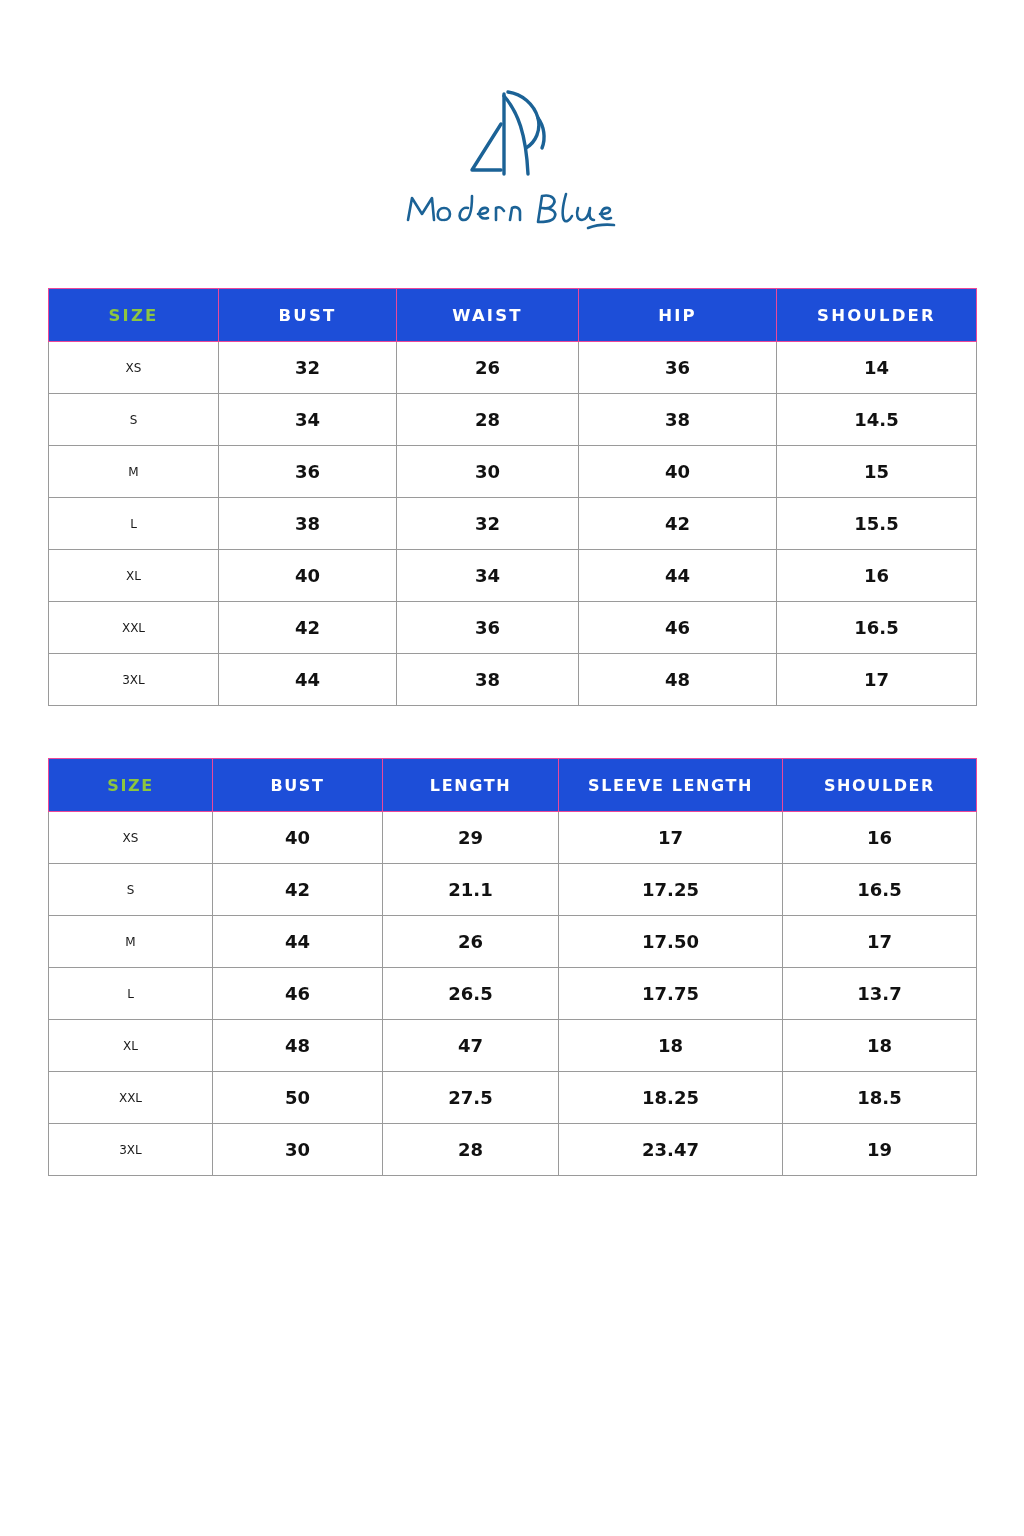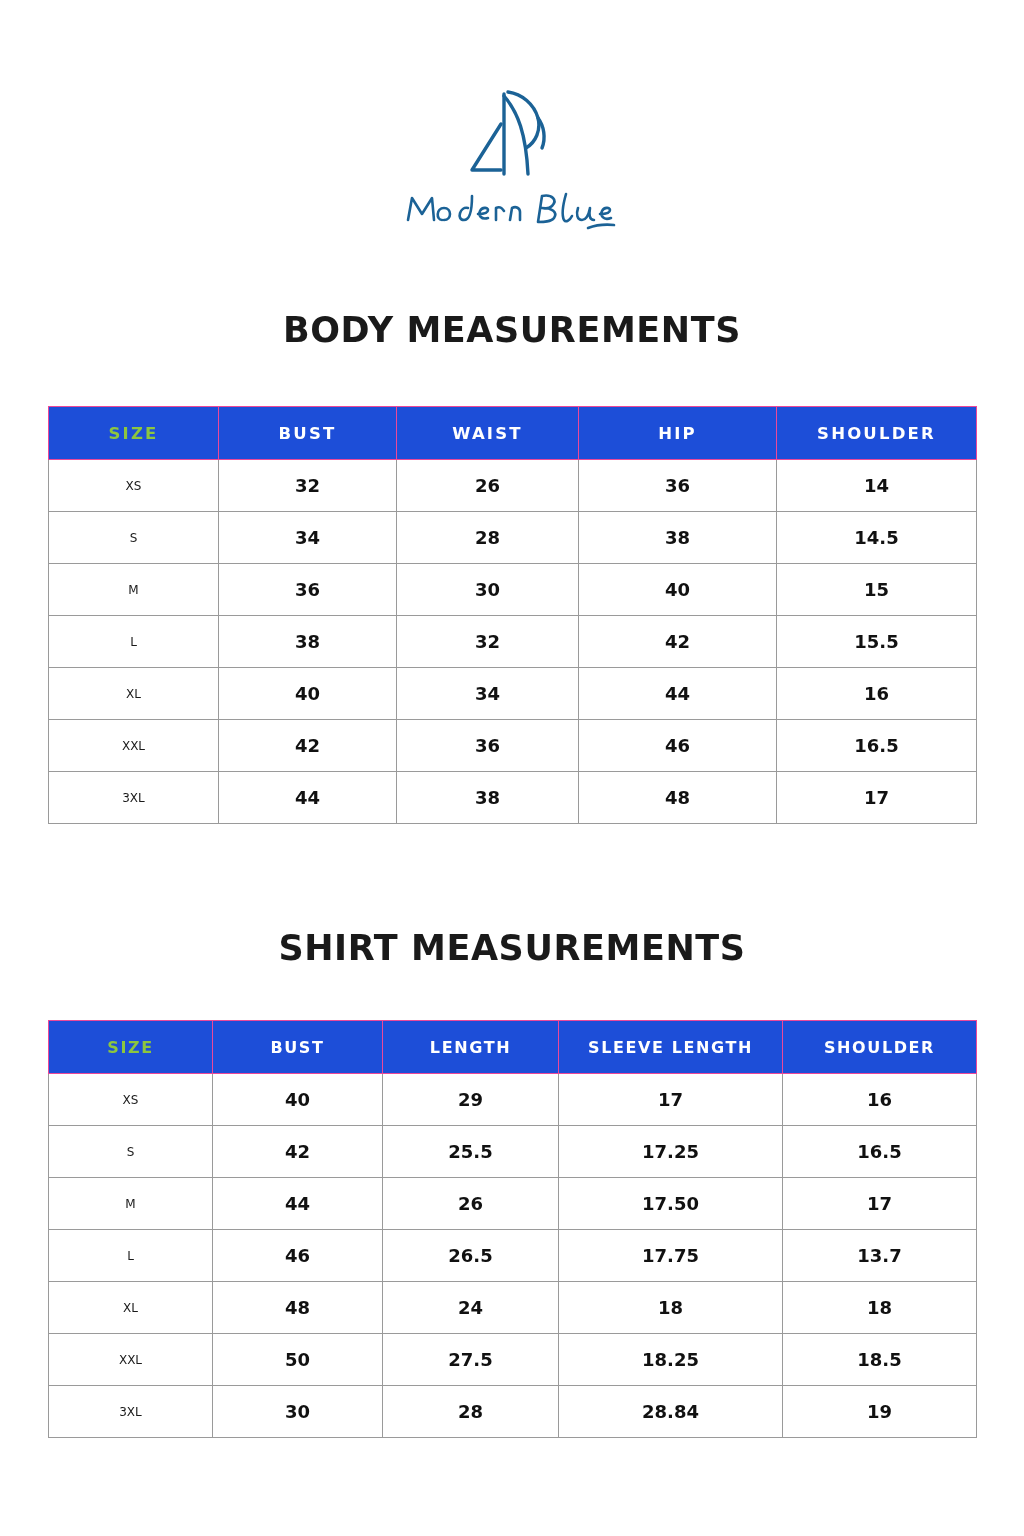--- a/index.html
+++ b/index.html
@@ -136,21 +136,20 @@
 
         <path d="M136 36 L140 10 C150 8 156 14 150 20 C146 24 142 22 140 22 C150 22 156 26 152 32 C149 36 142 36 136 36"></path>
         <path d="M164 8 C160 22 160 30 162 34 C164 37 168 34 170 30"></path>
         <path d="M176 22 C174 28 175 34 180 34 C185 34 187 27 188 22 C187 28 187 34 192 34"></path>
         <path d="M198 28 C204 28 208 27 208 24 C208 21 202 21 200 25 C198 29 201 35 209 32"></path>
         <path d="M186 42 C194 39 202 38 212 39"></path>
       </g>
     </svg>
   </div>
 
-  <h2 class="section-title" id="body-title">BODY MEASUREMENTS</h2>
 
   <div class="table-wrap" id="body-table-wrap">
     <table id="body-table">
       <colgroup>
         <col class="c0">
           <col class="c1">
           <col class="c2">
           <col class="c3">
           <col class="c4">
       </colgroup>
@@ -210,21 +209,20 @@
           <td class="size-cell">3XL</td>
           <td>44</td>
           <td>38</td>
           <td>48</td>
           <td>17</td>
         </tr>
       </tbody>
     </table>
   </div>
 
-  <h2 class="section-title" id="shirt-title">SHIRT MEASUREMENTS</h2>
 
   <div class="table-wrap" id="shirt-table-wrap">
     <table id="shirt-table">
       <colgroup>
         <col class="c0">
           <col class="c1">
           <col class="c2">
           <col class="c3">
           <col class="c4">
       </colgroup>
@@ -241,56 +239,56 @@
         <tr>
           <td class="size-cell">XS</td>
           <td>40</td>
           <td>29</td>
           <td>17</td>
           <td>16</td>
         </tr>
         <tr>
           <td class="size-cell">S</td>
           <td>42</td>
-          <td>25.5</td>
+          <td>21.1</td>
           <td>17.25</td>
           <td>16.5</td>
         </tr>
         <tr>
           <td class="size-cell">M</td>
           <td>44</td>
           <td>26</td>
           <td>17.50</td>
           <td>17</td>
         </tr>
         <tr>
           <td class="size-cell">L</td>
           <td>46</td>
           <td>26.5</td>
           <td>17.75</td>
           <td>13.7</td>
         </tr>
         <tr>
           <td class="size-cell">XL</td>
           <td>48</td>
-          <td>24</td>
+          <td>47</td>
           <td>18</td>
           <td>18</td>
         </tr>
         <tr>
           <td class="size-cell">XXL</td>
           <td>50</td>
           <td>27.5</td>
           <td>18.25</td>
           <td>18.5</td>
         </tr>
         <tr>
           <td class="size-cell">3XL</td>
           <td>30</td>
           <td>28</td>
-          <td>28.84</td>
+          <td>23.47</td>
           <td>19</td>
         </tr>
       </tbody>
     </table>
   </div>
 
 </div>
 
 </body></html>

